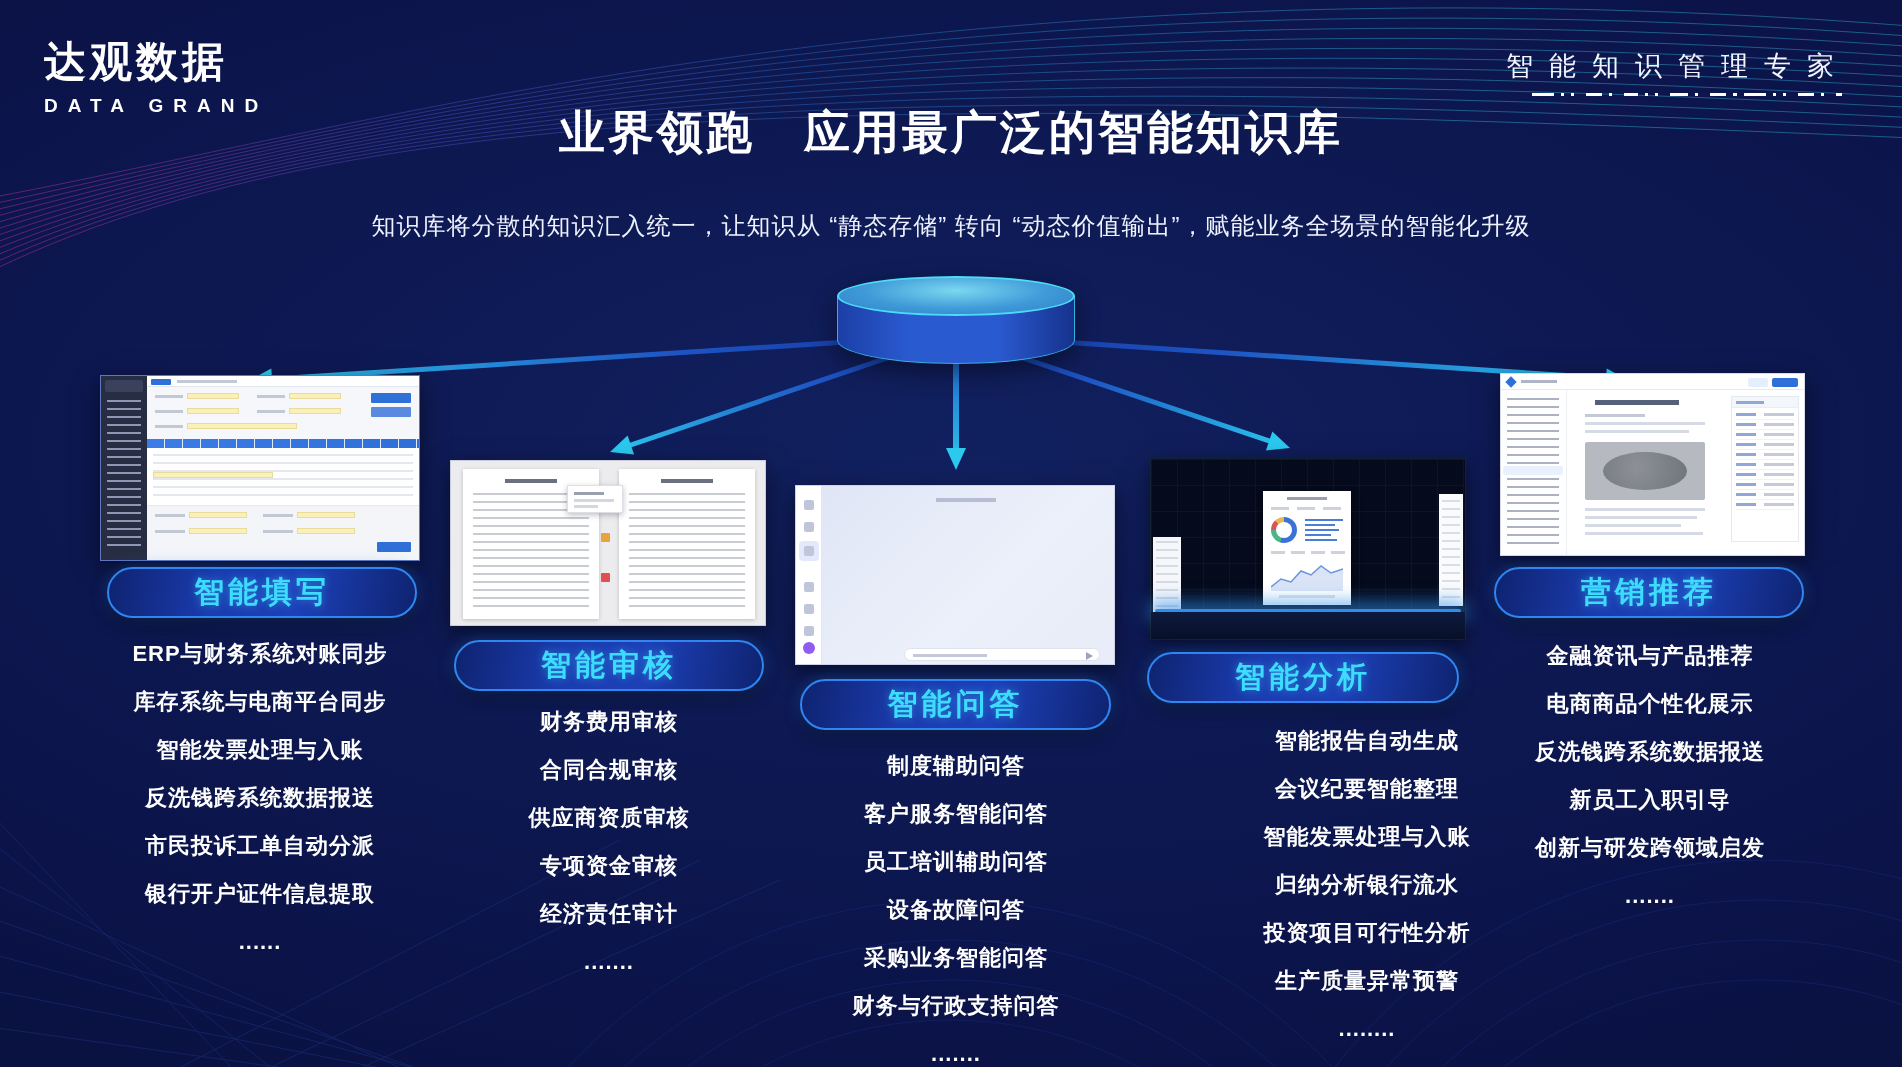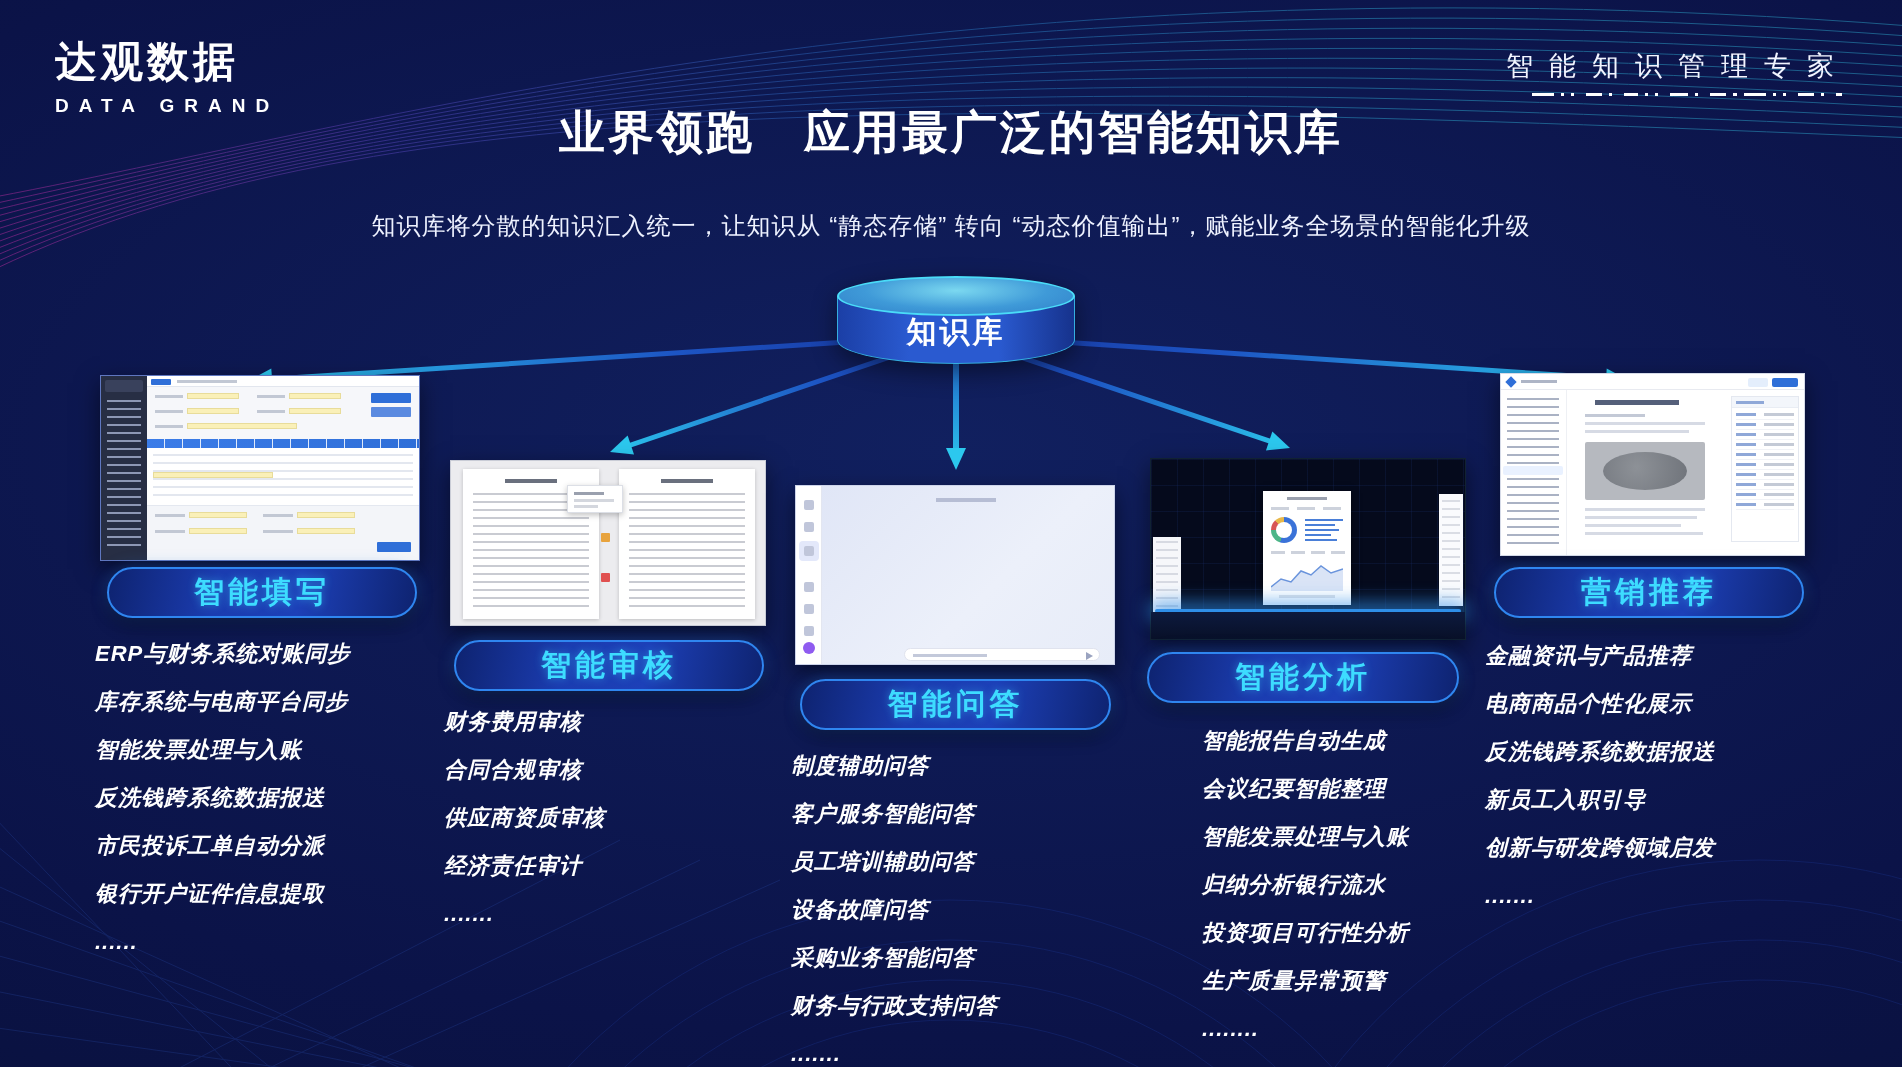--- a/index.html
+++ b/index.html
@@ -5,21 +5,21 @@
   html,body{margin:0;padding:0;background:#060b2e;}
   *{box-sizing:border-box;}
   .stage{
     position:relative;width:1902px;height:1067px;overflow:hidden;
     background:radial-gradient(120% 95% at 50% 42%, #11205f 0%, #0b1348 58%, #081036 100%);
     font-family:"Liberation Sans","DejaVu Sans",sans-serif;color:#fff;
   }
   svg.layer{position:absolute;left:0;top:0;pointer-events:none;}
 
   
-  .logo{position:absolute;left:55px;top:34px;}
+  .logo{position:absolute;left:44px;top:34px;}
   .logo-cn{font-size:42px;font-weight:700;letter-spacing:4px;color:#fff;}
   .logo-en{margin-top:5px;font-size:19px;font-weight:700;letter-spacing:10px;color:#fff;}
   .tagline{position:absolute;right:52px;top:48px;font-size:27px;font-weight:400;letter-spacing:16px;color:#f2f5ff;}
   .tagline-line{position:absolute;right:60px;top:92px;}
 
   .slide-title{position:absolute;left:0;right:0;top:102px;text-align:center;
     font-size:46px;font-weight:700;letter-spacing:3px;color:#fff;}
   .slide-subtitle{position:absolute;left:0;right:0;top:210px;text-align:center;
     font-size:24px;font-weight:500;letter-spacing:1px;color:#eef2ff;}
 
@@ -39,21 +39,21 @@
   
   .pill{position:absolute;height:51px;border-radius:26px;
     border:2px solid #2f86f0;
     background:linear-gradient(100deg,#0e2370 0%,#1b3cb0 35%,#1d40b8 62%,#0e2370 100%);
     box-shadow:0 8px 16px rgba(0,0,0,.4), 0 0 16px rgba(46,130,240,.35);
     display:flex;align-items:center;justify-content:center;z-index:5;}
   .pill-text{font-size:30px;font-weight:700;letter-spacing:4px;color:#3ddcff;
     text-shadow:0 0 8px rgba(61,220,255,.45);}
 
   
-  .col{position:absolute;width:330px;z-index:4;font-style:italic;}
+  .col{position:absolute;width:330px;text-align:center;z-index:4;}
   .use-case{height:48px;line-height:48px;font-size:22px;font-weight:600;color:#ffffff;
     letter-spacing:1px;white-space:nowrap;}
 
   
   .thumb{position:absolute;z-index:4;box-shadow:0 8px 22px rgba(0,0,0,.5);}
   .abs{position:absolute;}
   .tl{position:absolute;background-image:repeating-linear-gradient(180deg,var(--lc,#c6cad4) 0 2px,transparent 2px 8px);}
 
   
   .t1{left:100px;top:375px;width:320px;height:186px;background:#f2f4f8;border:1px solid #5f77c0;}
@@ -231,21 +231,20 @@
   <svg class="tagline-line" width="310" height="5">
     <line x1="0" y1="2.5" x2="310" y2="2.5" stroke="#ffffff" stroke-width="3" stroke-dasharray="22 7 3 7 3 12 16 7 3 12 14 7 3 7 3 12 18 7 3 12 16 7 4 7"></line>
   </svg>
 
   <div class="slide-title">业界领跑　应用最广泛的智能知识库</div>
   <div class="slide-subtitle">知识库将分散的知识汇入统一，让知识从 “静态存储” 转向 “动态价值输出”，赋能业务全场景的智能化升级</div>
 
   <div class="cylinder">
     <div class="cyl-body"></div>
     <div class="cyl-top"></div>
-    <div class="cyl-label">知识库</div>
   </div>
 
   <div class="thumb t1">
     <div class="abs side">
       <div class="abs hd"></div>
       <div class="tl" style="left:6px;top:24px;width:34px;height:150px;--lc:#8d97b4"></div>
     </div>
     <div class="abs strip">
       <div class="bbtn" style="left:4px;top:3px;width:20px;height:6px"></div>
       <div class="gl" style="left:30px;top:4px;width:60px"></div>
@@ -446,20 +445,21 @@
     <div class="use-case">智能发票处理与入账</div>
     <div class="use-case">反洗钱跨系统数据报送</div>
     <div class="use-case">市民投诉工单自动分派</div>
     <div class="use-case">银行开户证件信息提取</div>
     <div class="use-case">......</div>
   </div>
   <div class="col" style="left:444px;top:698px">
     <div class="use-case">财务费用审核</div>
     <div class="use-case">合同合规审核</div>
     <div class="use-case">供应商资质审核</div>
+    <div class="use-case">专项资金审核</div>
     <div class="use-case">经济责任审计</div>
     <div class="use-case">.......</div>
   </div>
   <div class="col" style="left:791px;top:742px">
     <div class="use-case">制度辅助问答</div>
     <div class="use-case">客户服务智能问答</div>
     <div class="use-case">员工培训辅助问答</div>
     <div class="use-case">设备故障问答</div>
     <div class="use-case">采购业务智能问答</div>
     <div class="use-case">财务与行政支持问答</div>

